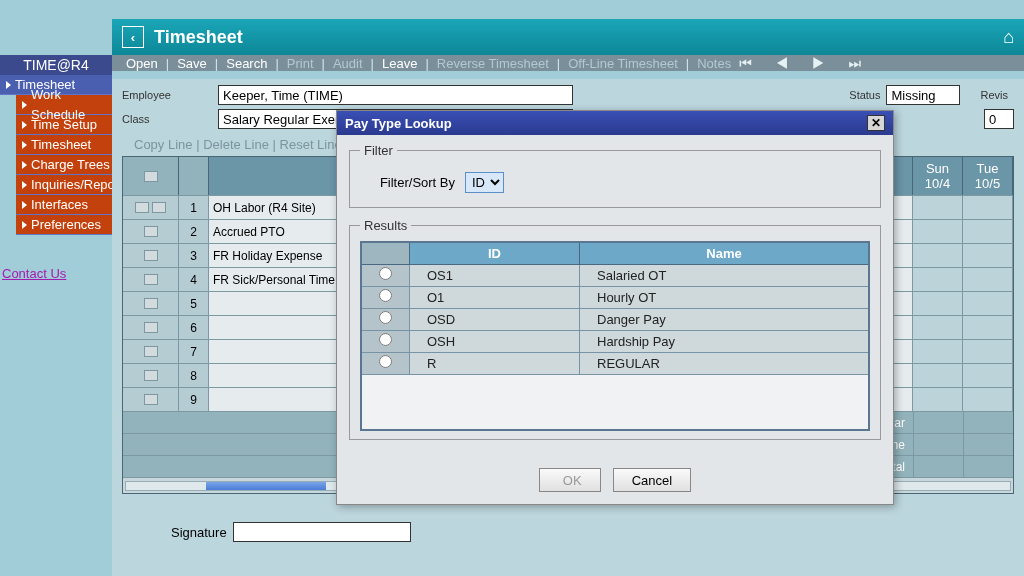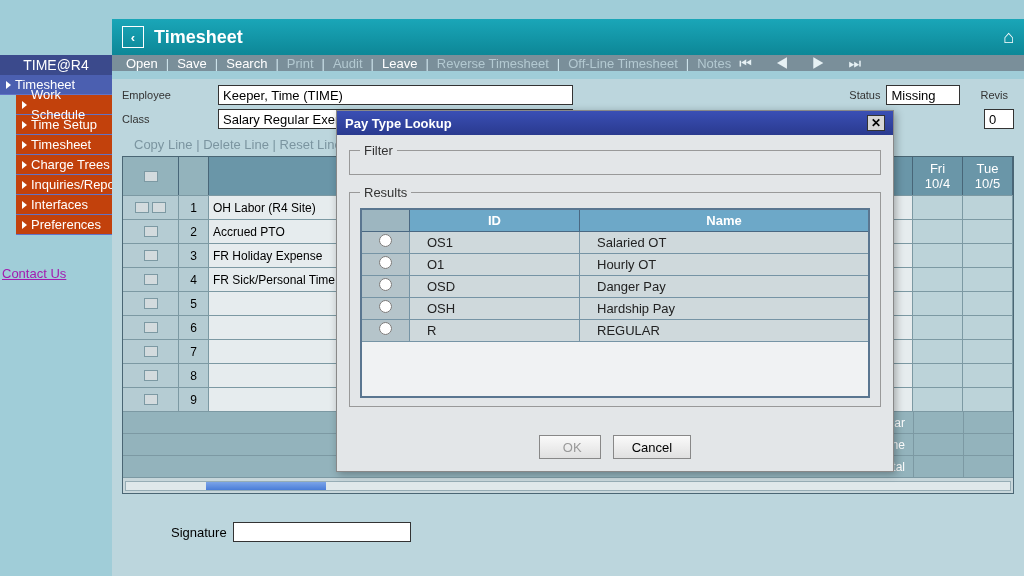--- a/index.html
+++ b/index.html
@@ -179,21 +179,21 @@
   </div>
 
   <div class="grid">
     <div class="grid-head">
       <div class="cell chk">
           <span class="sq"></span>
         </div>
       <div class="cell num"></div>
       <div class="cell desc">Charge Description</div>
       <div class="cell day">
-          <span>Fri</span>
+          <span>Sun</span>
           <span>10/4</span>
         </div>
       <div class="cell day">
           <span>Tue</span>
           <span>10/5</span>
         </div>
     </div>
     <div id="grid-rows">
         <div class="grid-row">
      <div class="cell chk">
@@ -307,20 +307,24 @@
 </div>
 
 <div class="modal">
   <div class="modal-title">
     <span>Pay Type Lookup</span>
     <span class="close">✕</span>
   </div>
   <div class="modal-body">
     <fieldset>
       <legend>Filter</legend>
+      <div class="filter-row">
+        <label>Filter/Sort By</label>
+        <select><option>ID</option></select>
+      </div>
     </fieldset>
     <fieldset>
       <legend>Results</legend>
       <table class="result-table">
         <thead>
             <tr>
           <th class="radio-col"></th>
           <th class="id-col">ID</th>
           <th>Name</th>
         </tr>

